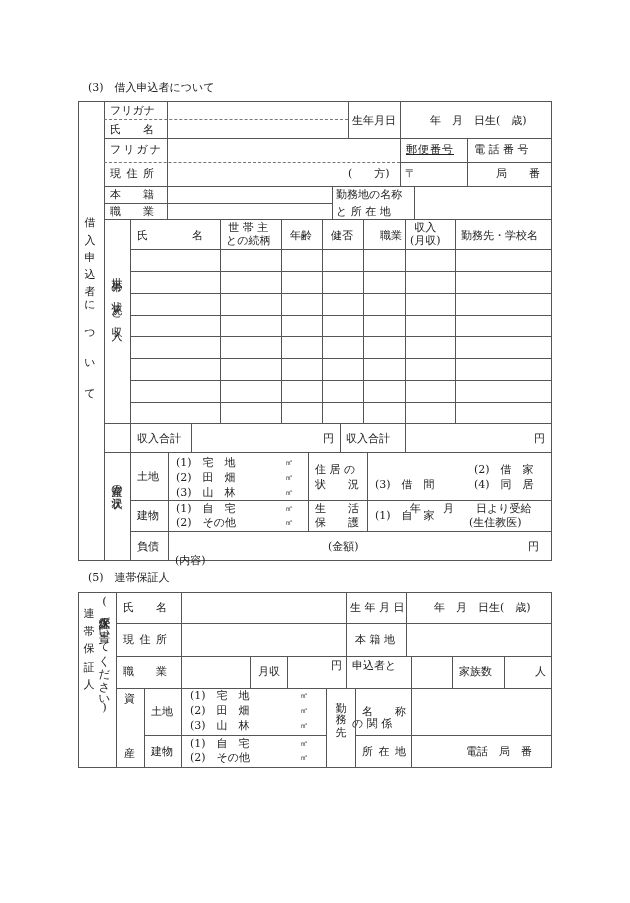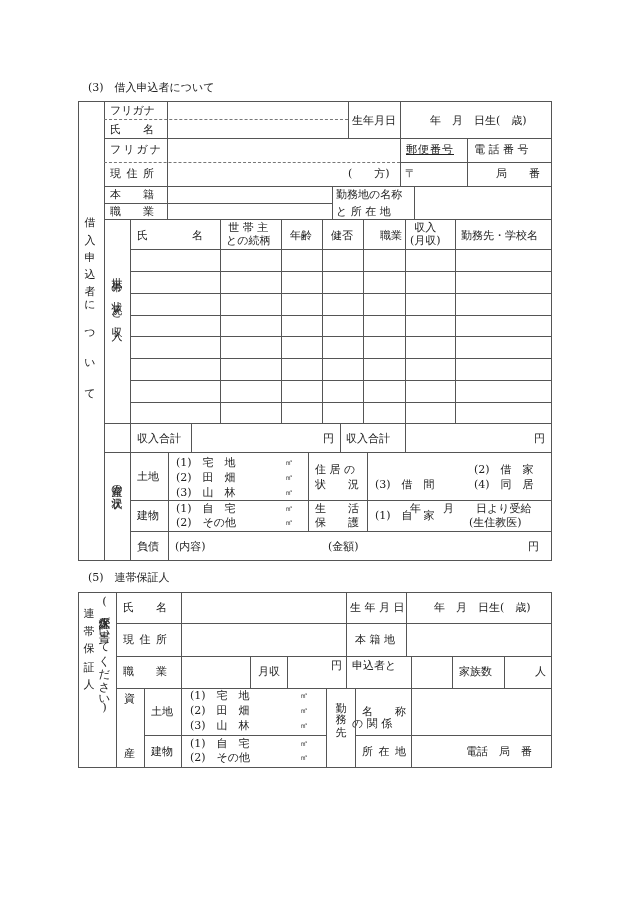--- a/index.html
+++ b/index.html
@@ -127,21 +127,21 @@
 <div class="t" style="left:474px;top:464px;">(2)　借　家</div>
 <div class="t" style="left:375px;top:479px;">(3)　借　間</div>
 <div class="t" style="left:474px;top:479px;">(4)　同　居</div>
 
 <div class="t" style="left:315px;top:503px;">生　　活</div>
 <div class="t" style="left:315px;top:517px;">保　　護</div>
 <div class="t" style="left:410px;top:503px;">年　　月　　日より受給</div>
 <div class="t" style="left:469px;top:517px;">(生住教医)</div>
 
 <div class="t" style="left:137px;top:541px;">負債</div>
-<div class="t" style="left:175px;top:541px;">(内容)</div>
+<div class="t" style="left:175px;top:555px;">(内容)</div>
 <div class="t" style="left:328px;top:541px;">(金額)</div>
 <div class="t" style="left:528px;top:541px;">円</div>
 
 <div class="t" style="left:88px;top:572px;">(5)　連帯保証人</div>
 
 <div class="box" style="left:78px;top:592px;width:474px;height:176px;"></div>
 <div class="vt" style="left:83px;top:598px;letter-spacing:18px;">連帯保証人</div>
 <div class="vt" style="left:98px;top:594px;font-size:11.5px;">(保証人が書いてください)</div>
 <div class="v" style="left:116px;top:592px;height:176px;"></div>
 <div class="v" style="left:181px;top:592px;height:176px;"></div>

